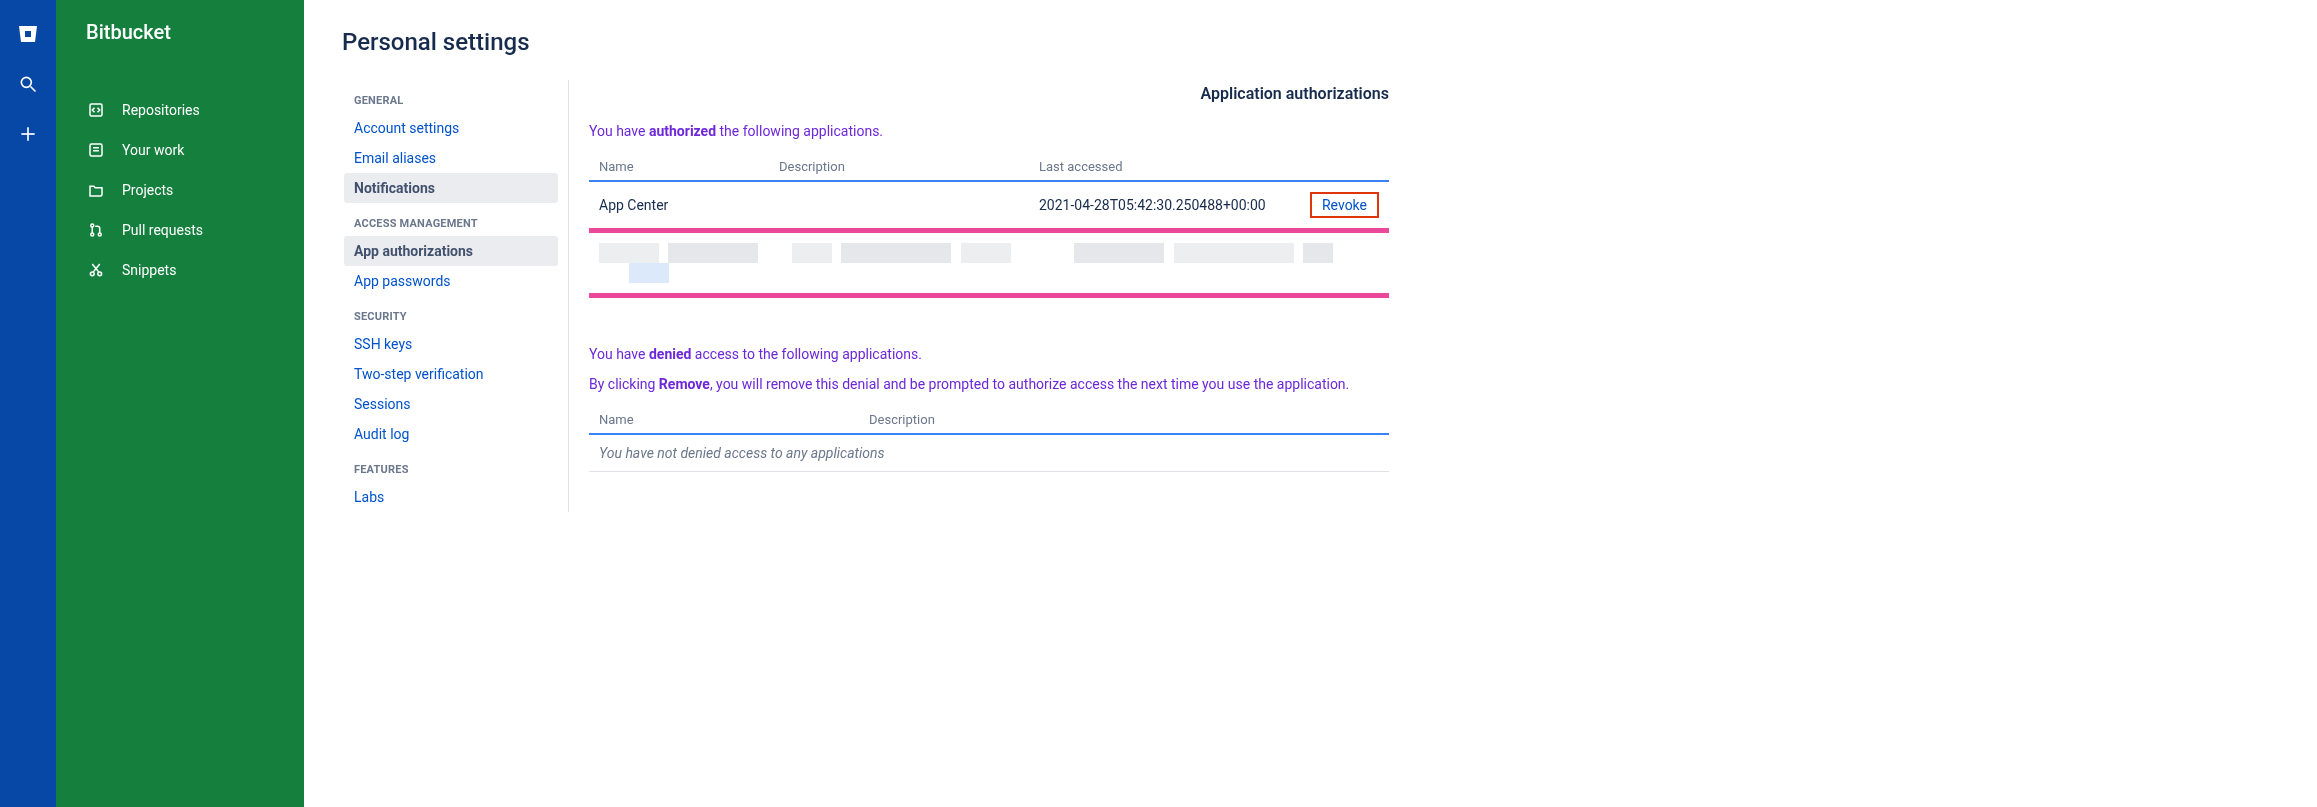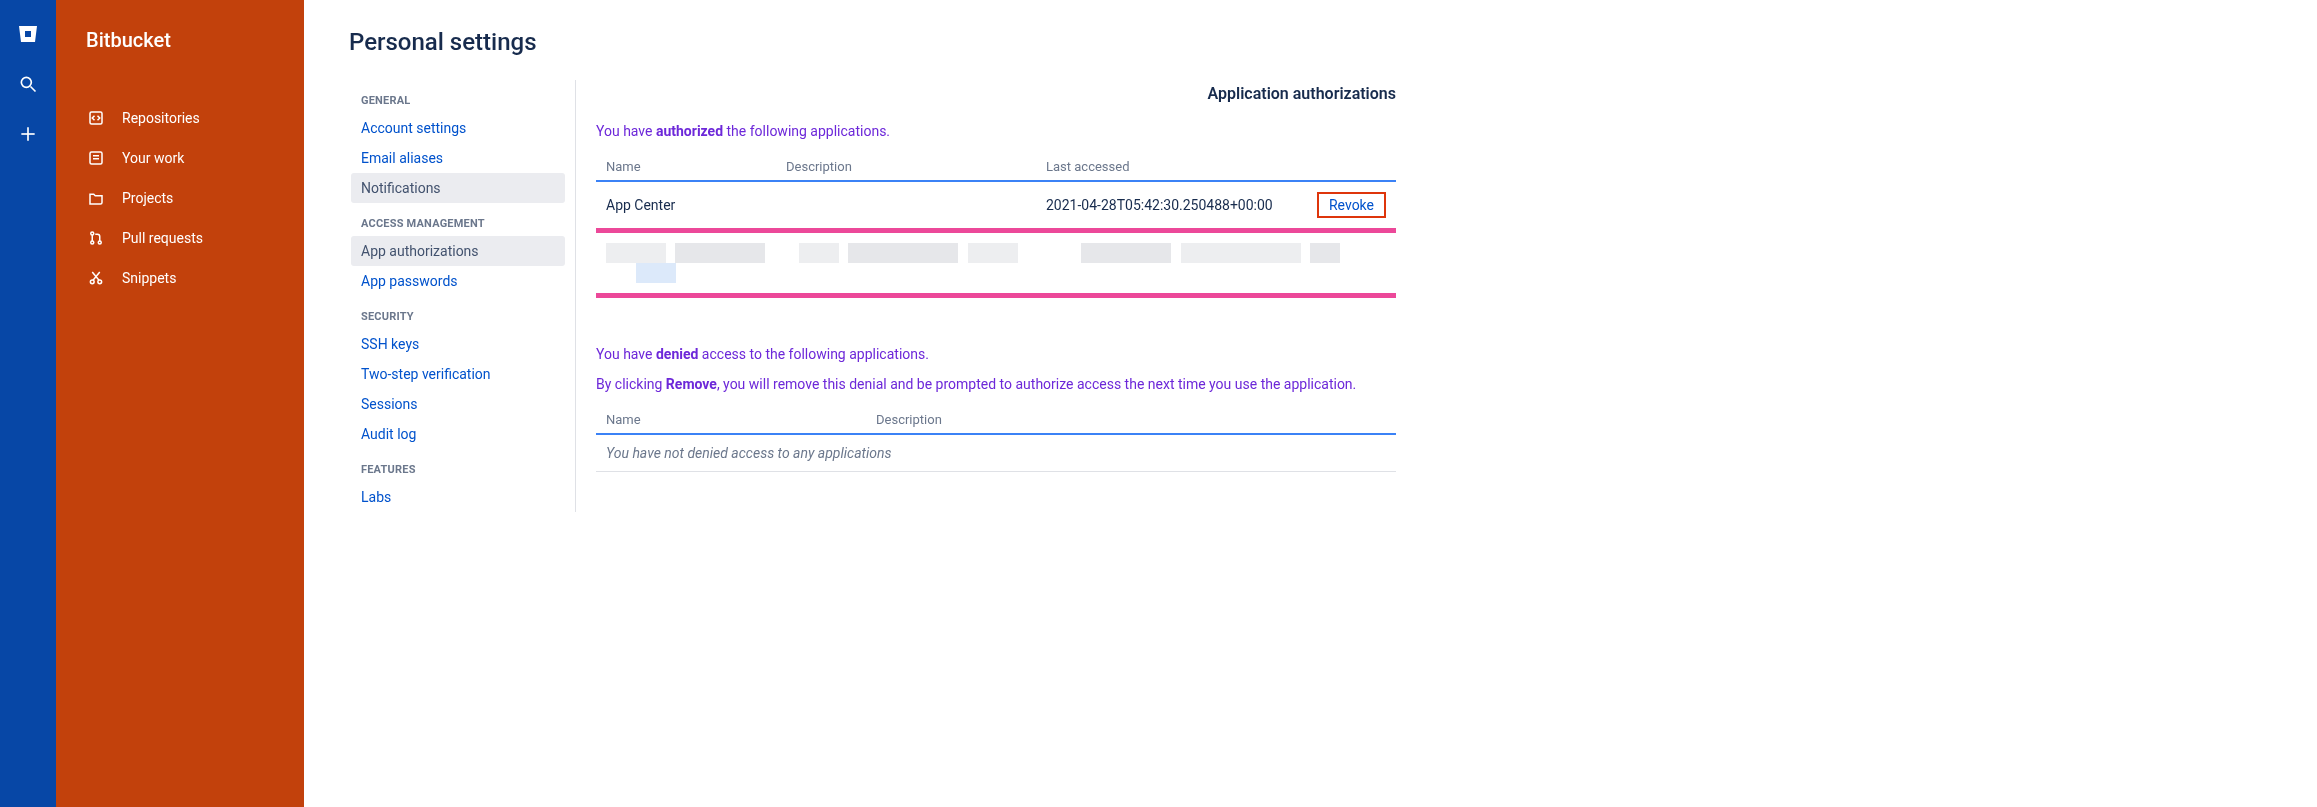--- a/index.html
+++ b/index.html
@@ -23,23 +23,23 @@
     gap: 26px;
   }
   .icon-rail .rail-item {
     width: 24px; height: 24px;
     display: flex; align-items: center; justify-content: center;
     color: #fff;
     cursor: pointer;
   }
   .primary-nav {
     width: 248px;
-    background: #c2410c;
+    background: #15803d;
     color: #fff;
-    padding-top: 28px;
+    padding-top: 20px;
   }
   .brand {
     font-size: 20px;
     font-weight: 500;
     padding-left: 30px;
     margin-bottom: 46px;
   }
   .nav-list { list-style: none; }
   .nav-item {
     display: flex;
@@ -49,21 +49,20 @@
     cursor: pointer;
     font-size: 14px;
   }
   .nav-item .nav-icon { width: 20px; height: 20px; display:flex; align-items:center; justify-content:center; }
   .nav-item .nav-label { color: #fff; }
 
   .main-area {
     flex: 1;
     display: flex;
     padding: 28px 0 0 40px;
-    margin-left: 7px;
   }
   .settings-col {
     width: 225px;
     border-right: 1px solid #DFE1E6;
     padding-right: 10px;
   }
   .page-title {
     font-size: 24px;
     font-weight: 500;
     color: #172B4D;
@@ -82,20 +81,21 @@
     display: block;
     padding: 7px 10px;
     color: #0052CC;
     font-size: 14px;
     cursor: pointer;
     border-radius: 3px;
   }
   .setting-link.active {
     background: #EBECF0;
     color: #42526E;
+    font-weight: bold;
   }
 
   .content-col {
     flex: 1;
     max-width: 820px;
     padding: 56px 0 0 20px;
   }
   .section-title {
     font-size: 16px;
     font-weight: 600;

